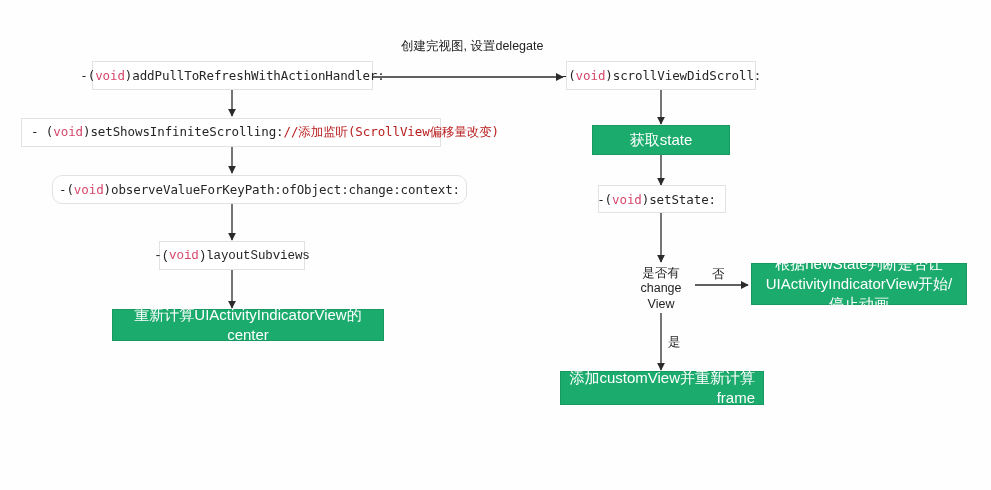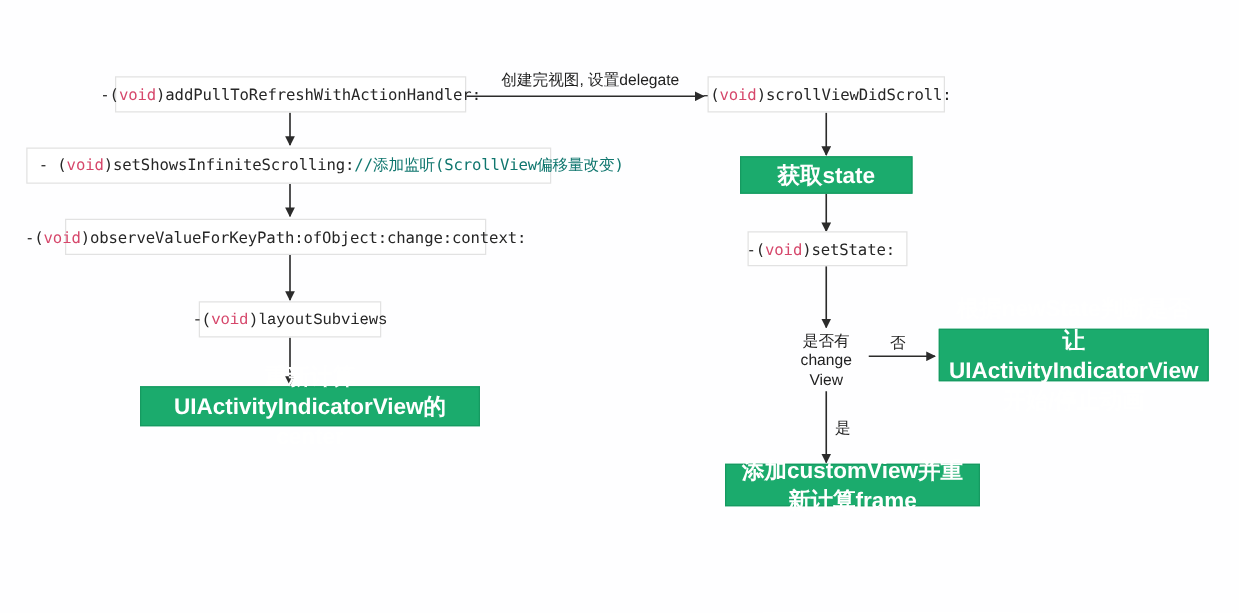--- a/index.html
+++ b/index.html
@@ -33,29 +33,29 @@
     font-size: 12.5px;
     color: #262626;
     white-space: nowrap;
     padding: 0 9px;
     letter-spacing: -0.1px;
   }
   .codebox .kw {
     color: #d6476b;
   }
   .codebox .cmt {
-    color: #0f766e;
+    color: #b91c1c;
   }
   
   .greenbox {
     background: #1bab6d;
     color: #ffffff;
     font-family: "Liberation Sans", sans-serif;
-    font-size: 18px;
-    font-weight: 700;
+    font-size: 15px;
+    font-weight: 400;
     line-height: 1.35;
     border: 1px solid #169a61;
     padding: 0 8px;
   }
   
   .decision {
     font-family: "Liberation Sans", sans-serif;
     font-size: 12.5px;
     color: #1f1f1f;
     line-height: 1.22;
@@ -109,31 +109,31 @@
 
     <line x1="695" y1="285" x2="748" y2="285" stroke="#2b2b2b" stroke-width="1.3" marker-end="url(#arrow)"></line>
 
     <line x1="661" y1="313" x2="661" y2="370" stroke="#2b2b2b" stroke-width="1.3" marker-end="url(#arrow)"></line>
   </svg>
 
   <div class="node codebox" style="left:92px; top:61px; width:281px; height:29px;">
     <span><span>-(</span><span class="kw">void</span><span>)addPullToRefreshWithActionHandler:</span></span>
   </div>
 
-  <div class="edge-label" style="left:401px; top:56px;">创建完视图, 设置delegate</div>
+  <div class="edge-label" style="left:401px; top:38px;">创建完视图, 设置delegate</div>
 
   <div class="node codebox" style="left:566px; top:61px; width:190px; height:29px;align-items:center;">
     <span><span>-(</span><span class="kw">void</span><span>)scrollViewDidScroll:</span></span>
   </div>
 
   <div class="node codebox" style="left:21px; top:118px; width:420px; height:29px; justify-content:flex-start;">
     <span><span>- (</span><span class="kw">void</span><span>)setShowsInfiniteScrolling:</span><span class="cmt">//添加监听(ScrollView偏移量改变)</span></span>
   </div>
 
-  <div class="node codebox" style="left:52px; top:175px; width:337px; height:29px;">
+  <div class="node codebox" style="left:52px; top:175px; width:415px; height:29px;border-radius:10px;">
     <span><span>-(</span><span class="kw">void</span><span>)observeValueForKeyPath:ofObject:change:context:</span></span>
   </div>
 
   <div class="node codebox" style="left:159px; top:241px; width:146px; height:29px;font-family:Liberation Mono, monospace;">
     <span><span>-(</span><span class="kw">void</span><span>)layoutSubviews</span></span>
   </div>
 
   <div class="node greenbox" style="left:112px; top:309px; width:272px; height:32px;">
     <span>重新计算UIActivityIndicatorView的center</span>
   </div>
@@ -154,17 +154,17 @@
 
   <div class="edge-label" style="left:712px; top:266px;">否</div>
 
   <div class="edge-label" style="left:668px; top:334px;">是</div>
 
   <div class="node greenbox" style="left:751px; top:263px; width:216px; height:42px; flex-direction:column;">
     <span>根据newState判断是否让</span>
     <span>UIActivityIndicatorView开始/停止动画</span>
   </div>
 
-  <div class="node greenbox" style="left:580px; top:371px; width:204px; height:34px;">
+  <div class="node greenbox" style="left:560px; top:371px; width:204px; height:34px;text-align:right;">
     <span>添加customView并重新计算frame</span>
   </div>
 
 </div>
 
 </body></html>

